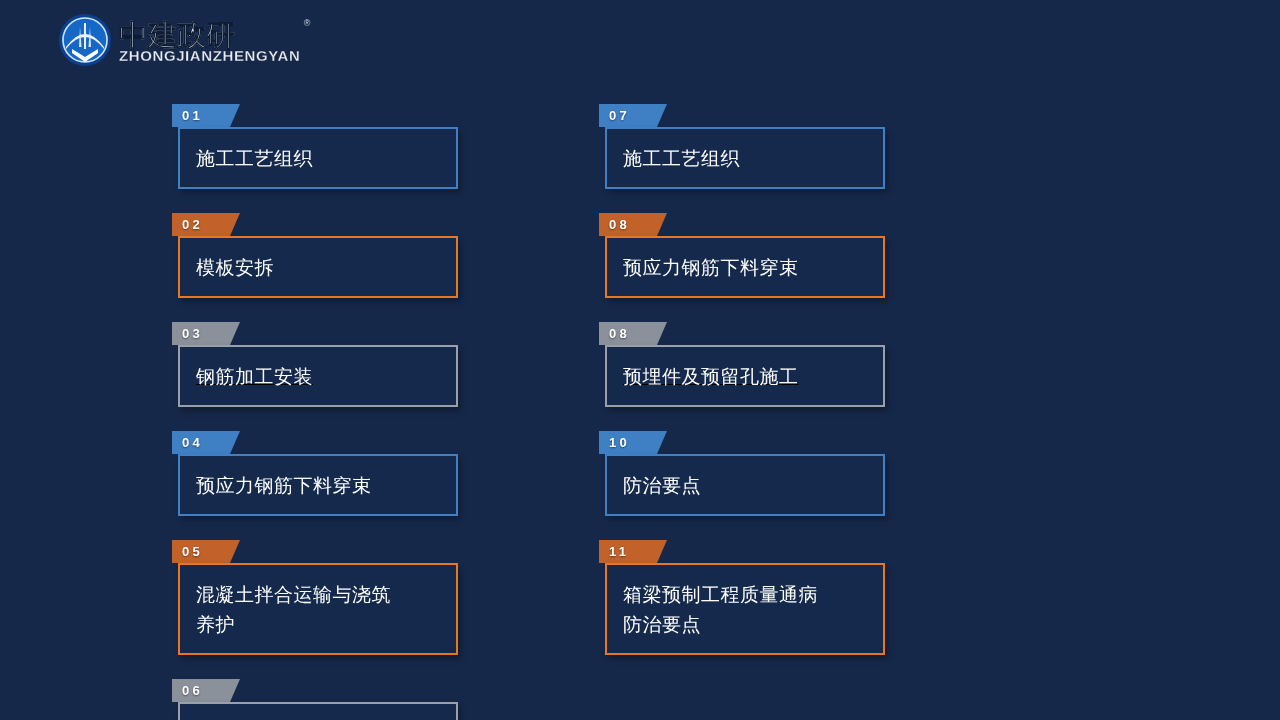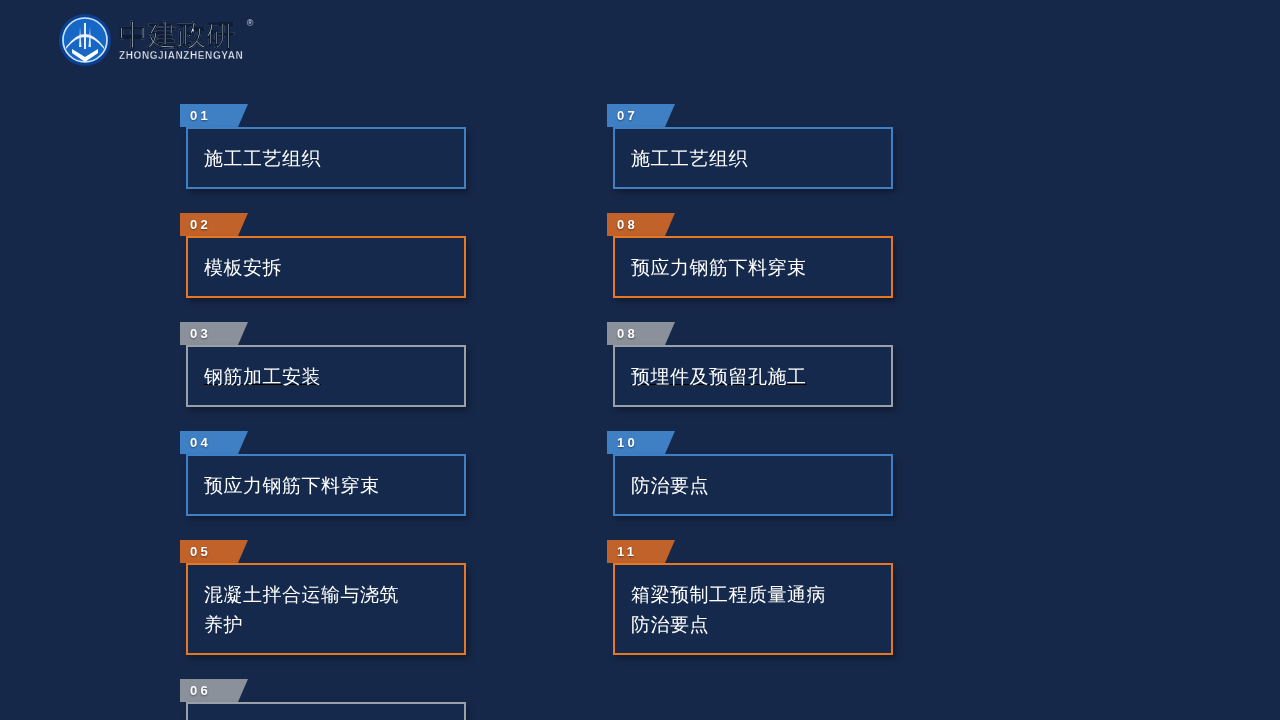--- a/index.html
+++ b/index.html
@@ -62,38 +62,37 @@
   .logo-reg {
     position: absolute;
     right: -10px;
     top: 0px;
     font-size: 9px;
     color: #cfd9e8;
     line-height: 9px;
   }
   .logo-pinyin {
     font-family: "Liberation Sans", sans-serif;
-    font-size: 10px;
+    font-size: 15px;
     line-height: 11px;
     font-weight: 700;
     letter-spacing: 0.6px;
     color: #e9eef7;
     white-space: nowrap;
     margin-top: 1px;
     -webkit-text-stroke: 0.3px #17223b;
   }
 
   
   #outline {
     position: absolute;
     left: 0;
     top: 104px;
     width: 1194px;
     height: 600px;
-    margin-left: 8px;
   }
   .column {
     position: absolute;
     top: 0;
     width: 312px;
   }
   #column-left  { left: 172px; }
   #column-right { left: 599px; }
 
   

